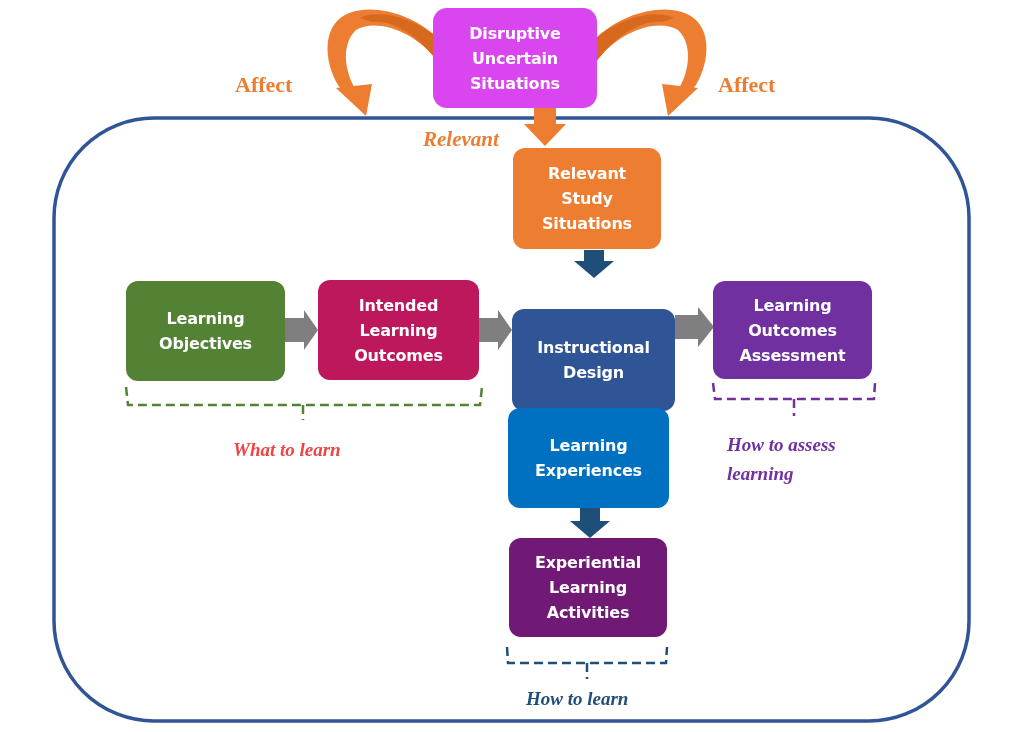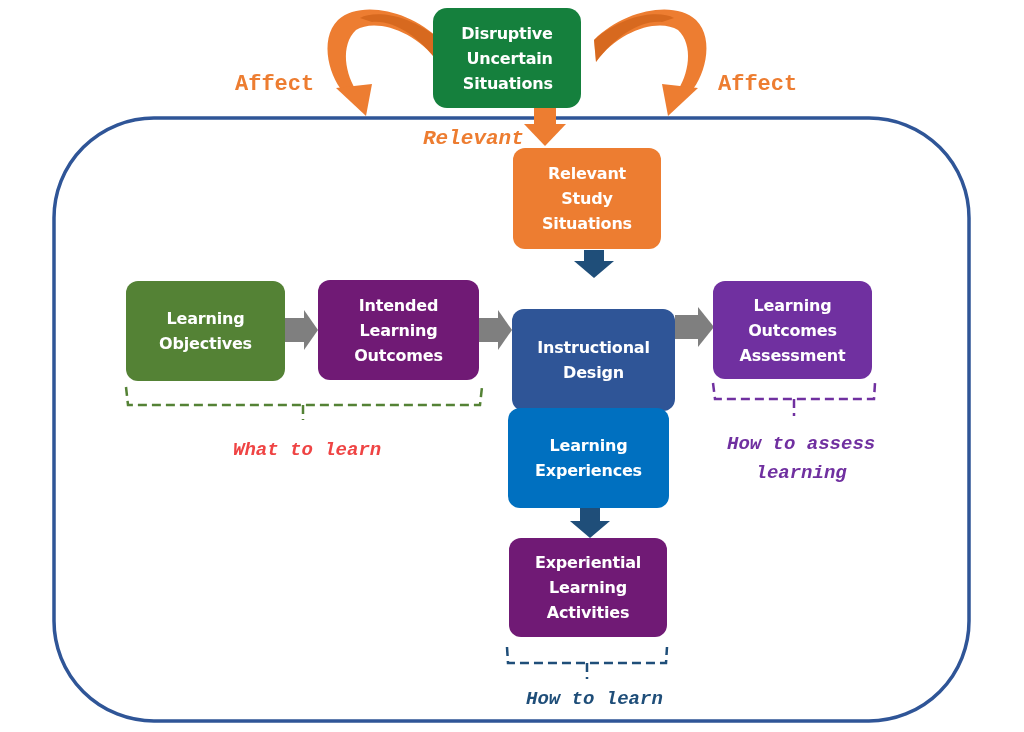--- a/index.html
+++ b/index.html
@@ -1,19 +1,19 @@
 <!DOCTYPE html>
 <html><head>
 <meta charset="utf-8">
 <style>
   html, body { margin:0; padding:0; background:#ffffff; }
   body { width:1024px; height:732px; position:relative; overflow:hidden; font-family:"DejaVu Sans", sans-serif; }
   #stage { position:absolute; left:0; top:0; width:1024px; height:732px; }
   .box { position:absolute; border-radius:12px; color:#ffffff; display:flex; align-items:center; justify-content:center; text-align:center; font-family:"DejaVu Sans", sans-serif; font-weight:bold; font-size:16px; line-height:25px; white-space:pre-line; letter-spacing:-0.2px; }
-  .label { position:absolute; font-family:Liberation Mono, monospace; font-weight:bold; white-space:pre-line;text-align:center; }
+  .label { position:absolute; font-family:Liberation Serif, serif; font-weight:bold; white-space:pre-line; }
   .ital { font-style:italic; }
 </style>
 </head>
 <body>
 
 <div id="stage">
   <svg width="1024" height="732" style="position:absolute;left:0;top:0">
 
     <rect x="54" y="118" width="915" height="603" rx="100" ry="100" fill="none" stroke="#2F5597" stroke-width="3.5"></rect>
 
@@ -58,38 +58,38 @@
     <g>
       <rect x="675" y="315" width="24" height="24" fill="#7F7F7F"></rect>
       <polygon points="698,307 698,347 714,327" fill="#7F7F7F"></polygon>
     </g>
 
     <path d="M 126 387 L 128 405 L 480 405 L 482 387 M 303 405 L 303 420" fill="none" stroke="#548235" stroke-width="2.5" stroke-dasharray="9,5"></path>
     <path d="M 713 383 L 715 399 L 874 399 L 875 383 M 794 399 L 794 416" fill="none" stroke="#7030A0" stroke-width="2.5" stroke-dasharray="9,5"></path>
     <path d="M 507 647 L 508 663 L 666 663 L 667 647 M 587 663 L 587 679" fill="none" stroke="#1F4E79" stroke-width="2.5" stroke-dasharray="9,5"></path>
   </svg>
 
-  <div class="box" style="left:433px;top:8px;width:148px;height:100px;background:#15803d;border-radius:14px;text-align:right;">
+  <div class="box" style="left:433px;top:8px;width:164px;height:100px;background:#d946ef;border-radius:14px;">
     <span>Disruptive
 Uncertain
 Situations</span>
   </div>
 
   <div class="box" style="left:513px;top:148px;width:148px;height:101px;background:#ED7D31;">
     <span>Relevant
 Study
 Situations</span>
   </div>
 
   <div class="box" style="left:126px;top:281px;width:159px;height:100px;background:#548235;">
     <span>Learning
 Objectives</span>
   </div>
 
-  <div class="box" style="left:318px;top:280px;width:161px;height:100px;background:#701a75;">
+  <div class="box" style="left:318px;top:280px;width:161px;height:100px;background:#be185d;">
     <span>Intended
 Learning
 Outcomes</span>
   </div>
 
   <div class="box" style="left:512px;top:278px;width:163px;height:102px;background:#2F5597;margin-top:31px;">
     <span>Instructional
 Design</span>
   </div>
 

